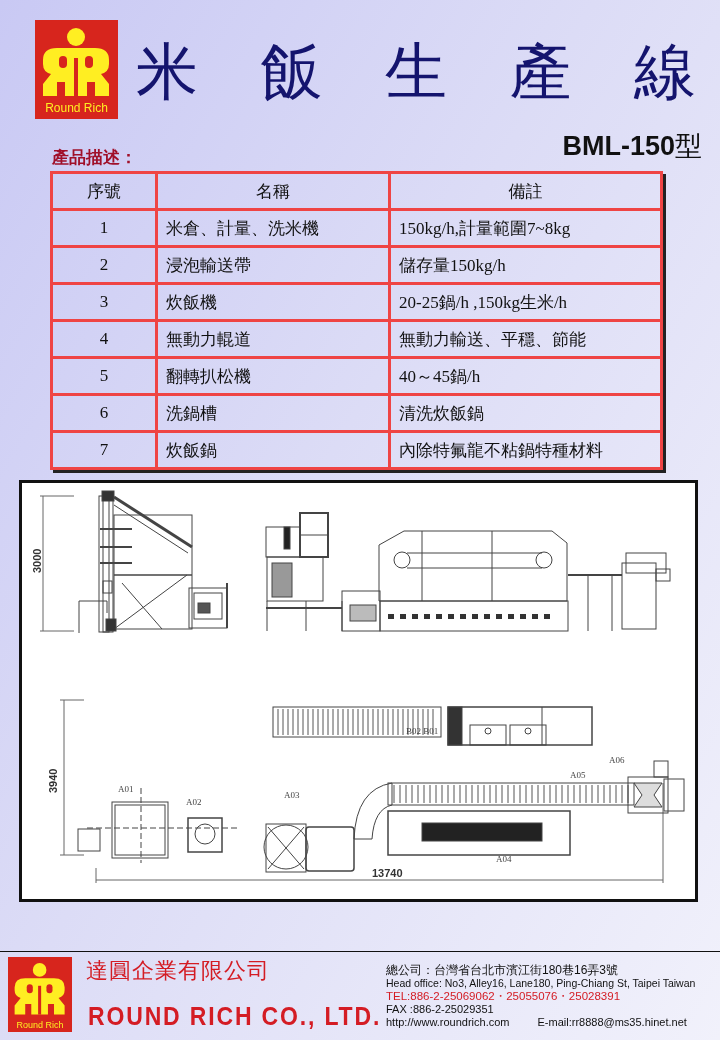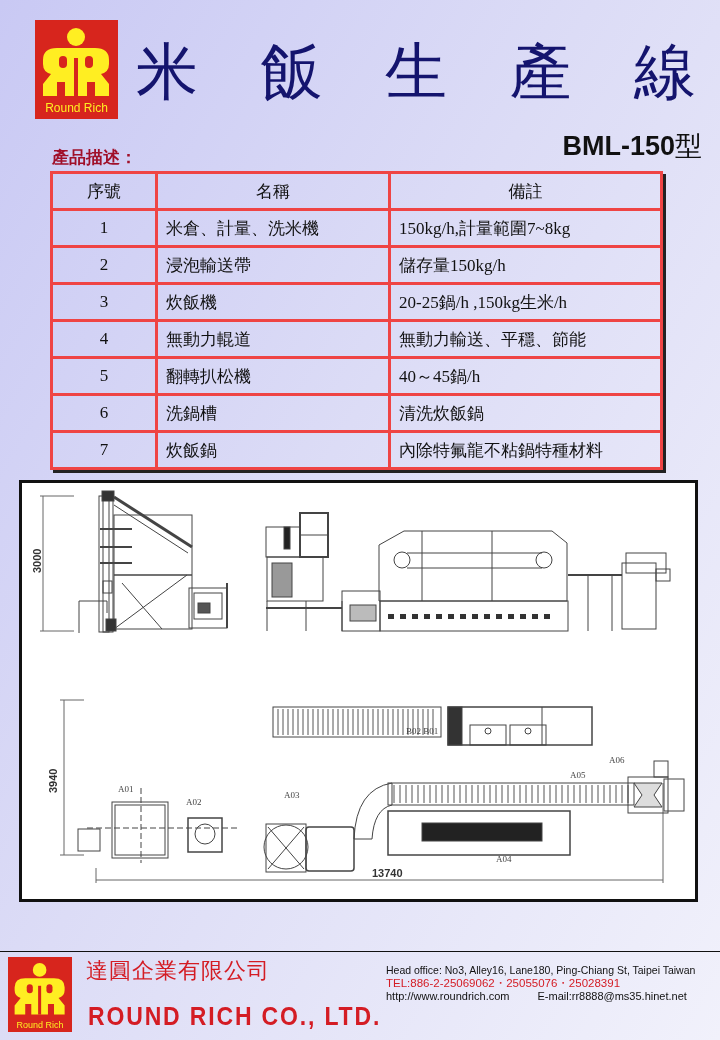--- a/index.html
+++ b/index.html
@@ -362,19 +362,21 @@
     <rect x="50" y="36" width="8" height="12" rx="4" fill="#d7251d"></rect>
     <rect x="39" y="38" width="4" height="38" fill="#d7251d"></rect>
   </svg>
   <div class="logo-text">Round Rich</div>
 </div>
 
 <div class="company-cn">達圓企業有限公司</div>
 <div class="company-en">ROUND RICH CO., LTD.</div>
 
 <div class="contact">
+  <div class="cn">總公司：台灣省台北市濱江街180巷16弄3號</div>
   <div>Head office: No3, Alley16, Lane180, Ping-Chiang St, Taipei Taiwan</div>
   <div class="tel">TEL:886-2-25069062・25055076・25028391</div>
+  <div class="fax">FAX :886-2-25029351</div>
   <div class="web">
     <span>http://www.roundrich.com</span>
     <span>E-mail:rr8888@ms35.hinet.net</span>
   </div>
 </div>
 
 </body></html>

